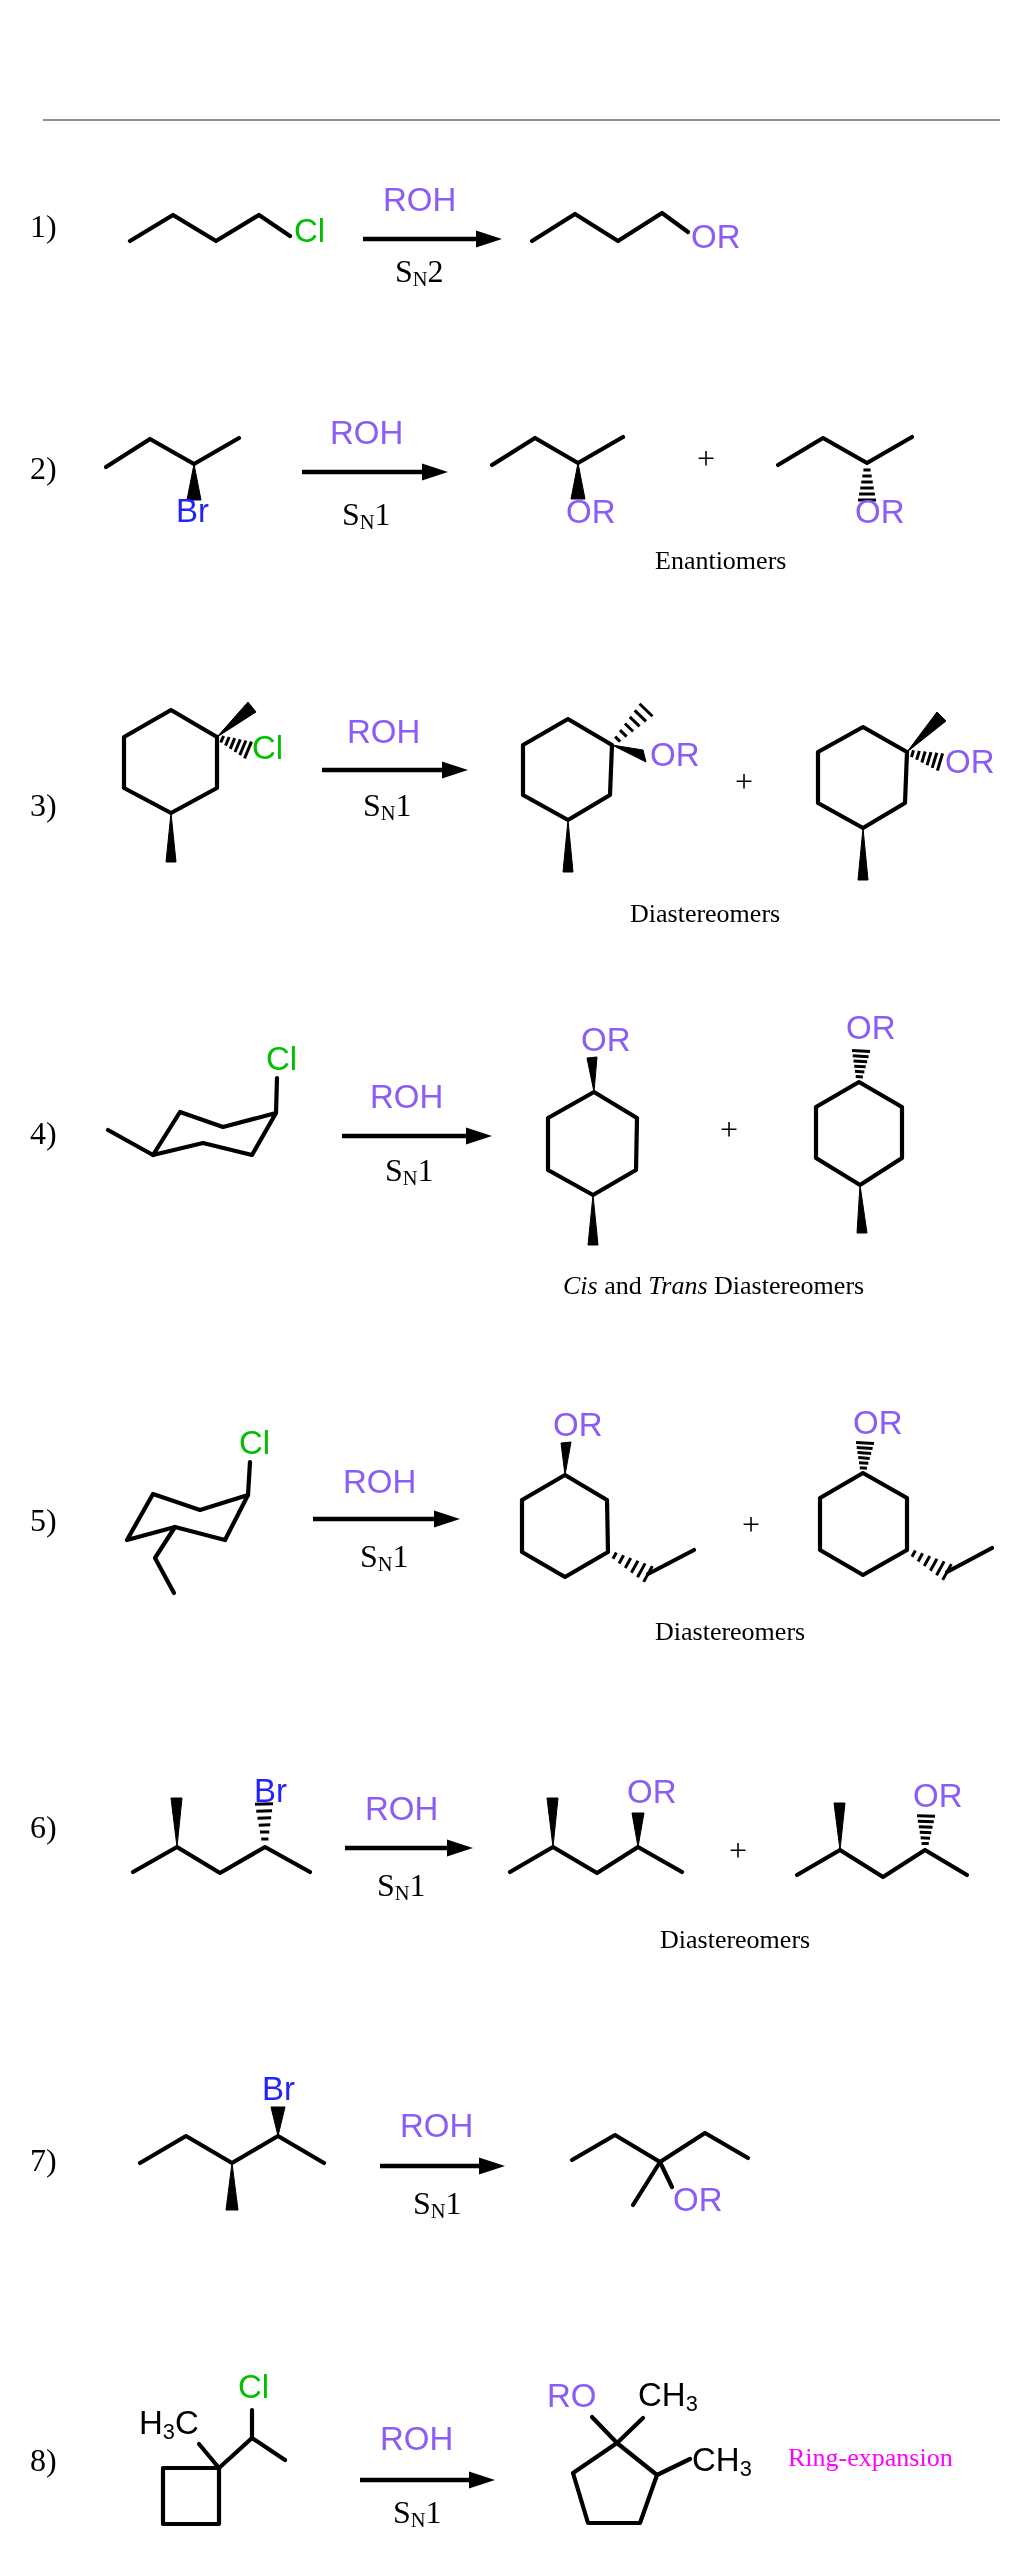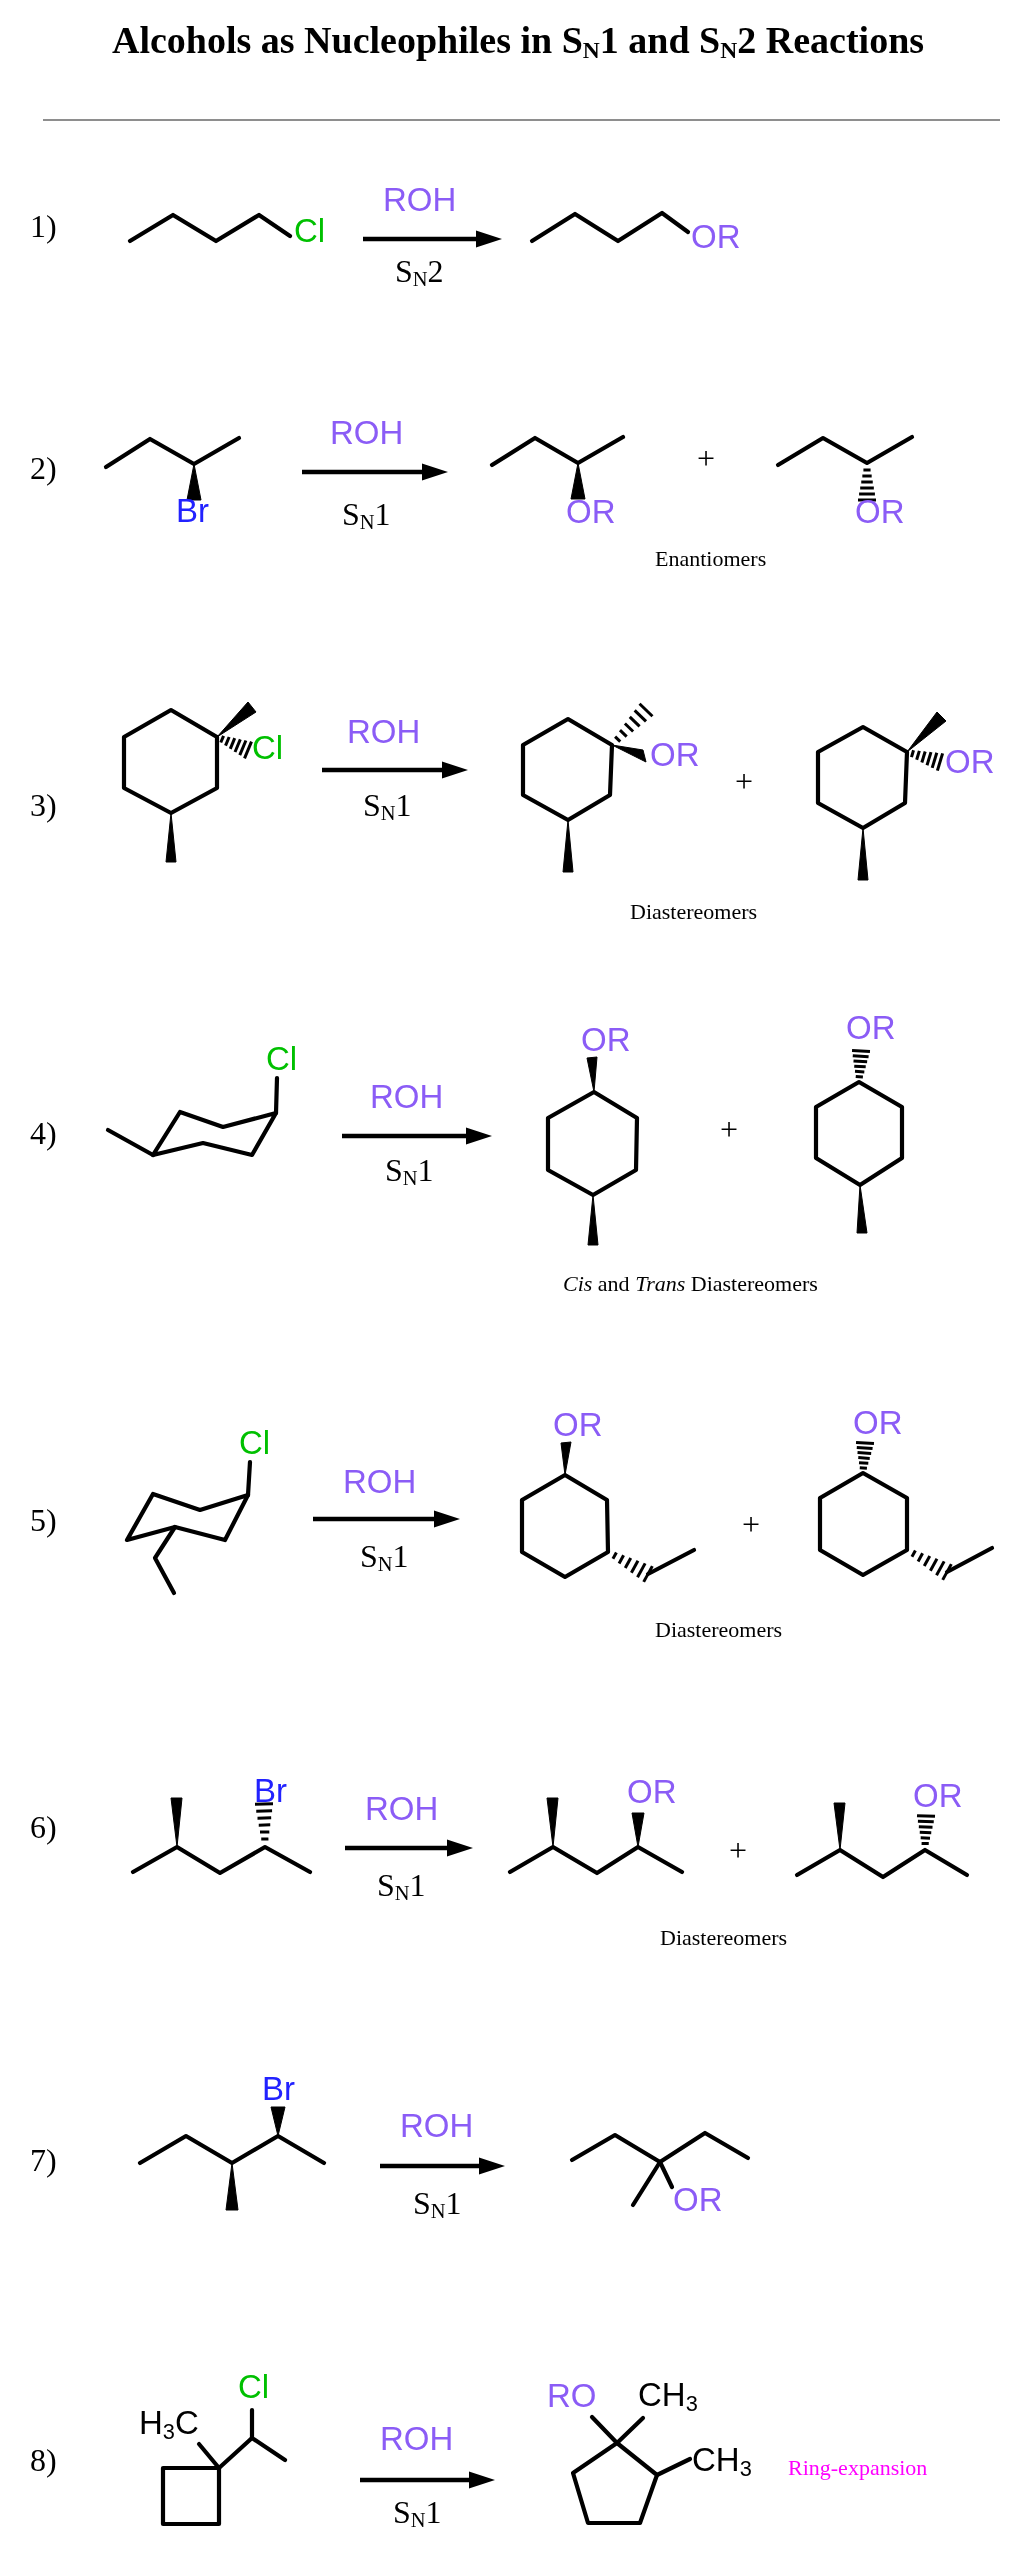--- a/index.html
+++ b/index.html
@@ -10,36 +10,35 @@
          font-weight:bold;font-size:38px;line-height:1.1;}
   .title .sub{font-size:0.62em;vertical-align:-0.2em;}
   .divider{position:absolute;left:43px;top:119px;width:957px;height:2px;background:#8E8E8E;}
   .art{position:absolute;left:0;top:0;}
   .lbl{position:absolute;line-height:1;white-space:nowrap;}
   .atom{font-family:"Liberation Sans",sans-serif;font-size:33px;font-weight:400;}
   .atom .sub{font-size:0.66em;vertical-align:-0.22em;}
   .num{font-family:"Liberation Serif",serif;font-size:32px;}
   .mech{font-family:"Liberation Serif",serif;font-size:32px;}
   .mech .sub{font-size:0.64em;vertical-align:-0.2em;}
-  .desc{font-family:"Liberation Serif",serif;font-size:22px;}
+  .desc{font-family:"Liberation Serif",serif;font-size:26px;}
   .desc .it{font-style:italic;}
   .plus{font-family:"Liberation Serif",serif;font-size:32px;}
-  .red{color:#8b5cf6;} .green{color:#00C000;} .blue{color:#2222FF;} .magenta{color:#FF00FF;margin-top:12px;}
+  .red{color:#8b5cf6;} .green{color:#00C000;} .blue{color:#2222FF;} .magenta{color:#FF00FF;}
   .bond{stroke:#000;stroke-width:4.2;fill:none;stroke-linecap:round;stroke-linejoin:round;}
   .wedge{fill:#000;stroke:#000;stroke-width:1;stroke-linejoin:round;}
   .arrowline{stroke:#000;stroke-width:4.5;}
   .arrowhead{fill:#000;}
   g.hash line{stroke:#000;stroke-width:3;stroke-linecap:butt;}
 </style>
 </head>
 <body>
 
 <div class="page">
 
-  <div class="title"><span>Alcohols as Nucleophiles in S</span><span class="sub">N</span><span>1 and S</span><span class="sub">N</span><span>2 Reactions</span></div>
   <div class="divider"></div>
 
   <svg class="art" width="1036" height="2560" viewBox="0 0 1036 2560">
 
     <g>
       <polyline class="bond" points="130,241 173,215 216,241 259,215 290,236"></polyline>
       <line class="arrowline" x1="363" y1="239" x2="480" y2="239"></line>
       <polygon class="arrowhead" points="502,239 476,230.5 476,247.5"></polygon>
       <polyline class="bond" points="532,241 575,214 618,241 662,213 688,232"></polyline>
     </g>

